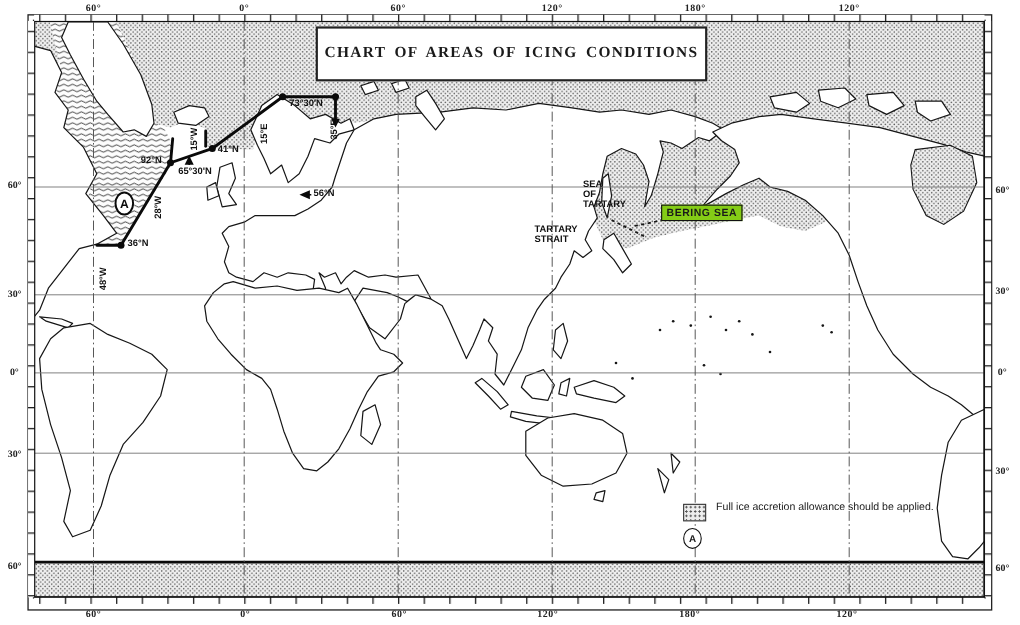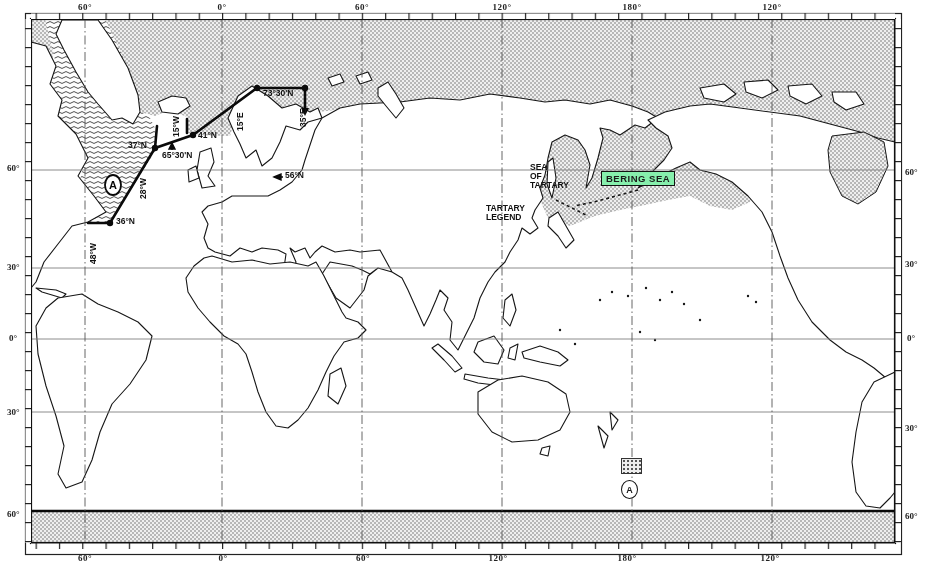--- a/index.html
+++ b/index.html
@@ -7,21 +7,21 @@
         font-family:"Liberation Sans",sans-serif;color:#1a1a1a;}
   #map-svg{position:absolute;left:0;top:0;}
   .axlab{position:absolute;font:bold 9px "Liberation Serif",serif;color:#222;transform:translateX(-50%);letter-spacing:.5px;}
   .axlab-side{position:absolute;font:bold 9px "Liberation Serif",serif;color:#222;transform:translateY(-50%);}
   #title-box{position:absolute;left:287px;top:24px;width:352px;height:46px;background:#fff;
              border:2px solid #222;display:flex;align-items:center;justify-content:center;}
   #title-box .t{font:bold 14px "Liberation Serif",serif;letter-spacing:1.2px;word-spacing:3px;}
   .geo-lab{position:absolute;font:bold 8.5px "Liberation Sans",sans-serif;color:#111;white-space:nowrap;line-height:1.05;}
   .geo-lab.center{text-align:left;}
   .vert{transform:rotate(-90deg);transform-origin:left bottom;}
-  #bering-box{position:absolute;left:601px;top:171px;background:#86efac;border:1.3px solid #111;
+  #bering-box{position:absolute;left:601px;top:186px;background:#84cc16;border:1.3px solid #111;
               padding:1px 4px;font:bold 9.5px "Liberation Sans",sans-serif;letter-spacing:.5px;}
   #legend{position:absolute;left:621px;top:456px;width:242px;}
   #legend .hd{font:bold 11px "Liberation Sans",sans-serif;letter-spacing:.5px;margin-left:14px;margin-bottom:2px;}
   .leg-item{display:flex;align-items:flex-start;margin-bottom:4px;}
   .leg-sym{flex:0 0 24px;margin-right:6px;}
   .swatch{width:19px;height:14px;border:1px solid #333;background-color:#ededed;
           background-image:radial-gradient(#555 .8px,transparent .95px);background-size:4px 4px;margin-top:2px;}
   .circ-a{width:15px;height:17px;border:1.6px solid #111;border-radius:50%;background:#fff;
           display:flex;align-items:center;justify-content:center;font:bold 9px "Liberation Sans",sans-serif;margin-top:2px;}
   .leg-txt{font:9.6px/1.18 "Liberation Sans",sans-serif;text-align:justify;width:212px;}
@@ -231,49 +231,53 @@
     <div class="axlab-side" style="left:7px;top:514px">60°</div>
   </div>
   <div>
     <div class="axlab-side" style="left:905px;top:172px">60°</div>
     <div class="axlab-side" style="left:905px;top:264px">30°</div>
     <div class="axlab-side" style="left:907px;top:338px">0°</div>
     <div class="axlab-side" style="left:905px;top:428px">30°</div>
     <div class="axlab-side" style="left:905px;top:516px">60°</div>
   </div>
 
+  <div id="title-box">
+    <span class="t">CHART OF AREAS OF ICING CONDITIONS</span>
+  </div>
 
   <div class="geo-lab" style="left:263px;top:89px">73°30'N</div>
   <div class="geo-lab vert" style="left:245px;top:122px">15°E</div>
   <div class="geo-lab vert" style="left:308px;top:118px">35°E</div>
   <div class="geo-lab vert" style="left:181px;top:128px">15°W</div>
   <div class="geo-lab" style="left:198px;top:131px">41°N</div>
   <div class="geo-lab" style="left:162px;top:151px">65°30'N</div>
-  <div class="geo-lab" style="left:128px;top:141px">37°N</div>
+  <div class="geo-lab" style="left:128px;top:141px">92°N</div>
   <div class="geo-lab vert" style="left:148px;top:190px">28°W</div>
   <div class="geo-lab" style="left:285px;top:171px">56°N</div>
   <div class="geo-lab" style="left:116px;top:217px">36°N</div>
   <div class="geo-lab vert" style="left:98px;top:255px">48°W</div>
 
   <div class="geo-lab center" style="left:530px;top:163px;width:60px">
     <div>SEA</div>
     <div>OF</div>
     <div>TARTARY</div>
   </div>
   <div class="geo-lab center" style="left:486px;top:204px;width:48px">
     <div>TARTARY</div>
-    <div>LEGEND</div>
+    <div>STRAIT</div>
   </div>
   <div id="bering-box">BERING SEA</div>
 
   <div id="legend">
     <div class="leg-item">
       <div class="leg-sym">
         <div class="swatch"></div>
       </div>
+      <div class="leg-txt">Full ice accretion allowance should be applied.</div>
     </div>
     <div class="leg-item">
       <div class="leg-sym">
         <div class="circ-a">A</div>
       </div>
     </div>
   </div>
 
 </div>
 

